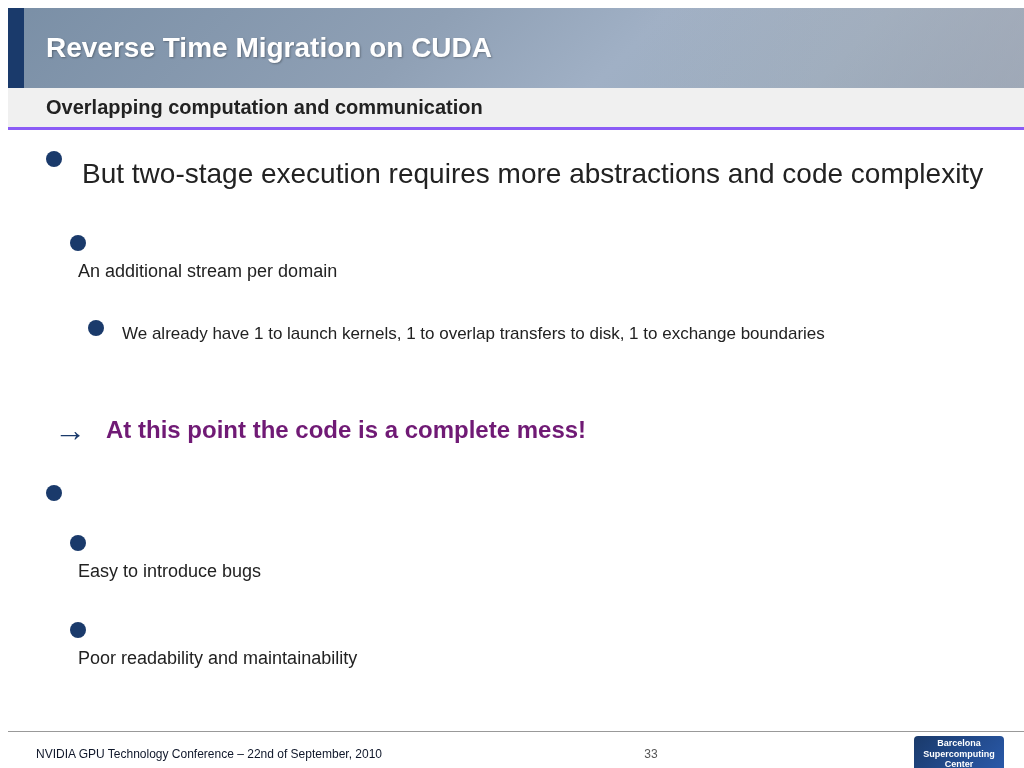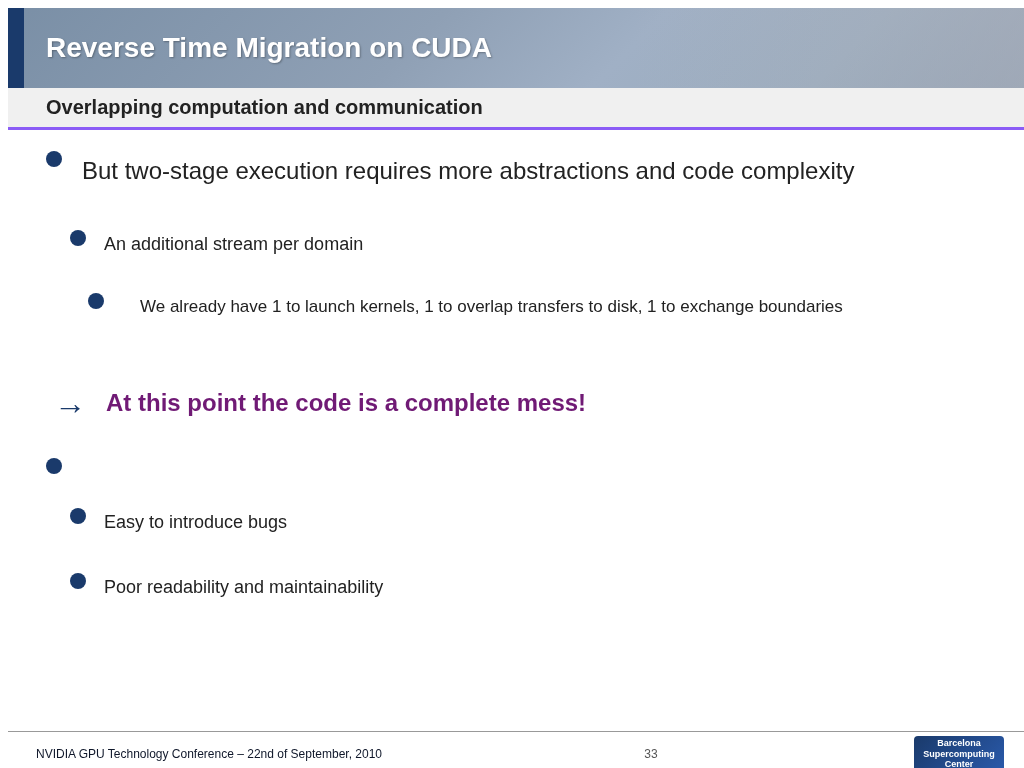--- a/index.html
+++ b/index.html
@@ -87,30 +87,31 @@
       width: 12px;
       height: 12px;
       background: #1a3a6b;
       border-radius: 50%;
       margin-top: 5px;
       margin-right: 12px;
       flex-shrink: 0;
     }
 
     .bullet-l1-text {
-      font-size: 24px;
+      font-size: 28px;
       color: #222;
       line-height: 1.4;
     }
 
     .bullet-l2 {
       display: flex;
       align-items: flex-start;
       margin-top: 8px;
       margin-left: 24px;
+      flex-direction: column;
     }
 
     .bullet-dot-l2 {
       width: 8px;
       height: 8px;
       background: #1a3a6b;
       border-radius: 50%;
       margin-top: 6px;
       margin-right: 10px;
       flex-shrink: 0;
@@ -136,21 +137,20 @@
       border-radius: 50%;
       margin-top: 6px;
       margin-right: 10px;
       flex-shrink: 0;
     }
 
     .bullet-l3-text {
       font-size: 17px;
       color: #222;
       line-height: 1.4;
-      margin-left: 18px;
     }
 
     
     .arrow-callout {
       display: flex;
       align-items: center;
       margin: 20px 0 10px 0;
     }
 
     .arrow-symbol {

